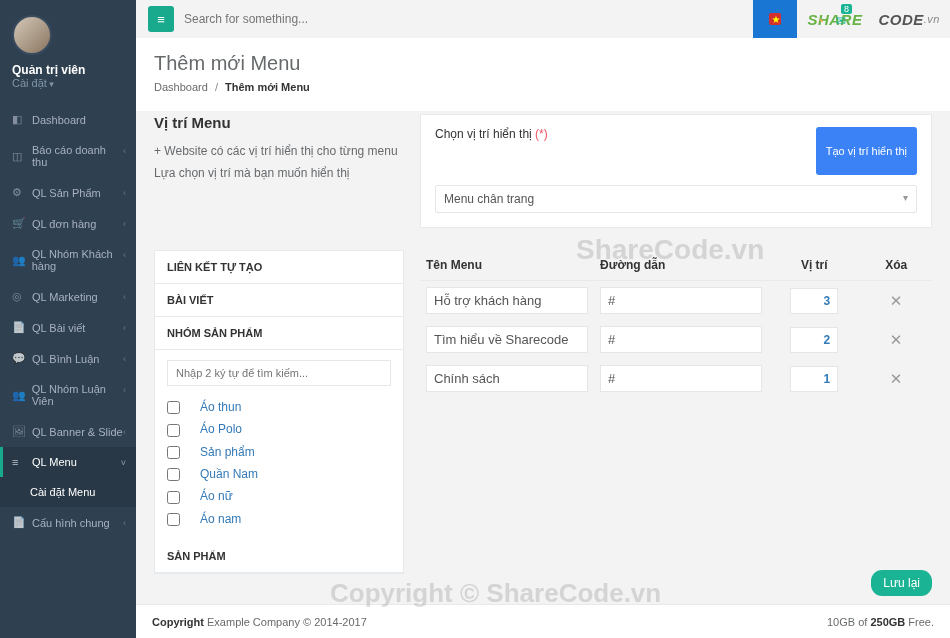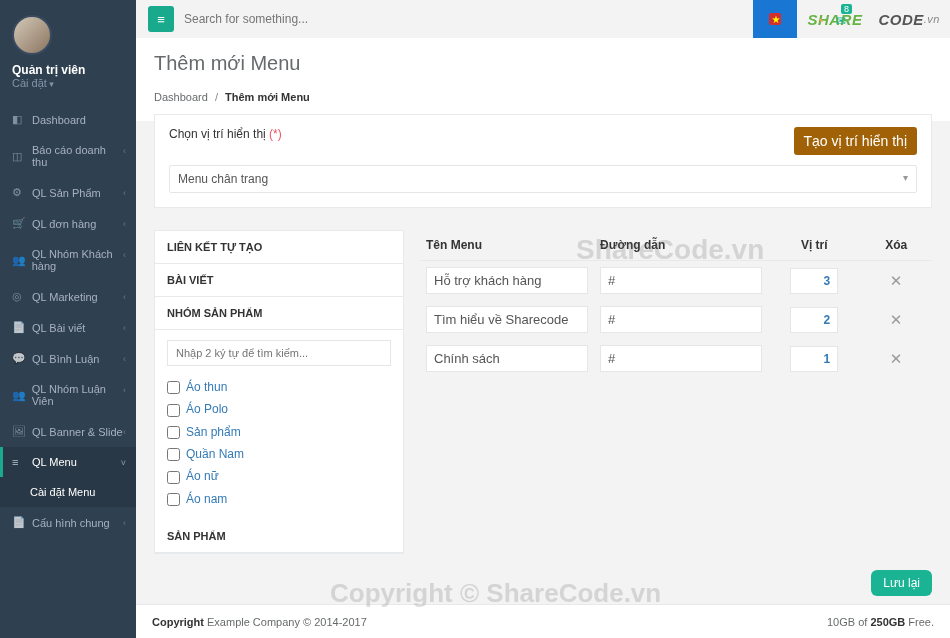--- a/index.html
+++ b/index.html
@@ -27,59 +27,59 @@
 .logo { height: 38px; display: flex; align-items: center; padding: 0 10px; font-weight: 700; font-size: 15px; letter-spacing: 0.5px; font-style: italic; }
 .logo .g { color: #67b346; }
 .logo .d { color: #555; margin-left: 16px; }
 .logo .v { color: #888; font-size: 11px; font-weight: 400; }
 .env-badge { position:absolute; right:98px; top:4px; background:#1ab394; color:#fff; font-size:9px; padding:0 3px; border-radius:2px;}
 .env-icon{ position:absolute; right:104px; top:14px; color:#1ab394; font-size:12px;}
 .bell-icon{ position:absolute; right:126px; top:14px; color:#f8ac59; font-size:12px;}
 
 .page-heading { position: absolute; left: 136px; top: 38px; right: 0; padding: 14px 18px 18px; background: #fff; border-bottom: 0; }
 .page-title { font-size: 20px; font-weight: 400; color: #676a6c; }
-.breadcrumb { font-size: 11px; color: #888; margin-top: 16px; }
+.breadcrumb { font-size: 11px; color: #888; margin-top: 6px; }
 .breadcrumb a { color: #676a6c; text-decoration: none; }
 .breadcrumb strong { color: #333; font-weight: 600; }
 .breadcrumb .sep { margin: 0 4px; }
 
 .content { position: absolute; left: 136px; top: 100px; right: 0; bottom: 34px; padding: 14px 18px; overflow: hidden; }
 .row { display: flex; gap: 16px; }
 .left-col { width: 250px; }
 .right-col { flex: 1; }
 
 .ibox { background: #fff; border: 1px solid #e7eaec; margin-bottom: 18px; }
 .ibox-content { padding: 12px 14px; font-size: 12px; color: #676a6c; }
 .pos-box h4 { font-size: 15px; font-weight: 600; color: #333; margin-bottom: 10px; }
 .pos-box p { font-size: 12px; line-height: 1.8; }
 
 .alert-label { font-size: 12px; color: #333; }
 .req { color: #ed5565; }
-.btn-danger { background: #a16207; color: #fff; border: none; padding: 6px 10px; border-radius: 3px; font-size: 14px; cursor: pointer; float: right; }
+.btn-danger { background: #3b82f6; color: #fff; border: none; padding: 18px 10px; border-radius: 3px; font-size: 11px; cursor: pointer; float: right; }
 .select { width: 100%; padding: 6px 8px; border: 1px solid #e5e6e7; border-radius: 2px; font-size: 12px; color: #555; background: #fff; position: relative; margin-top: 10px; cursor:pointer;}
 .select::after { content: "▾"; position: absolute; right: 8px; top: 6px; color: #999; font-size: 10px; }
 
 .accordion .acc-head { padding: 10px 12px; border-bottom: 1px solid #e7eaec; font-size: 11px; font-weight: 600; color: #333; cursor: pointer; text-transform: uppercase; }
 .accordion .acc-head:first-child{ border-top:none;}
 .acc-body { padding: 10px 12px; }
 .acc-search { width: 100%; padding: 6px 8px; border: 1px solid #e5e6e7; font-size: 11px; margin-bottom: 10px; color:#999;}
 .cat-list { list-style: none; }
 .cat-list li { padding: 4px 0; font-size: 12px; }
-.cat-list li a { color: #337ab7; text-decoration: none; }
+.cat-list li a { color: #337ab7; text-decoration: none; margin-left: 14px; }
 .cat-list input[type=checkbox]{ margin-right:6px; vertical-align:middle;}
 
 .table { width: 100%; border-collapse: collapse; }
 .table th { text-align: left; padding: 8px 6px; font-size: 12px; font-weight: 600; color: #333; border-bottom: 1px solid #e7eaec; }
 .table th.center, .table td.center { text-align: center; }
 .table td { padding: 6px 6px; border-bottom: 0; }
 .table input.txt { width: 100%; padding: 5px 7px; border: 1px solid #e5e6e7; font-size: 13px; color: #555; }
 .table input.num { width: 48px; padding: 5px 7px; border: 1px solid #e5e6e7; font-size: 12px; color: #337ab7; font-weight: 600; text-align: right; }
 .table .del { color: #999; font-size: 15px; cursor: pointer; text-align: center; display: inline-block; width: 20px; }
 
-.btn-save { position: absolute; right: 18px; bottom: 8px; background: #1ab394; color: #fff; border: none; padding: 6px 12px; border-radius: 6px; font-size: 12px; cursor: pointer; }
+.btn-save { position: absolute; right: 18px; bottom: 8px; background: #1ab394; color: #fff; border: none; padding: 6px 12px; border-radius: 11px; font-size: 12px; cursor: pointer; }
 
 .footer { position: absolute; left: 136px; bottom: 0; right: 0; height: 34px; background: #fff; border-top: 1px solid #e7eaec; display: flex; align-items: center; justify-content: space-between; padding: 0 16px; font-size: 11px; color: #676a6c; }
 .footer strong { color: #333; }
 
 .watermark { position: absolute; pointer-events: none; color: rgba(120,120,120,0.25); font-size: 28px; font-weight: 600; }
 .wm1 { left: 576px; top: 234px; }
 .wm2 { left: 330px; top: 578px; font-size: 26px; }
 </style>
 </head>
 <body>
@@ -178,20 +178,27 @@
   <div class="page-title">Thêm mới Menu</div>
   <div class="breadcrumb">
     <a href="#">Dashboard</a>
     <span class="sep">/</span>
     <strong>Thêm mới Menu</strong>
   </div>
 </div>
 
 <div class="content">
   <div class="row">
+    <div class="left-col">
+      <div class="pos-box" style="margin-bottom:22px;">
+        <h4>Vị trí Menu</h4>
+        <p>+ Website có các vị trí hiển thị cho từng menu</p>
+        <p>Lựa chọn vị trí mà bạn muốn hiển thị</p>
+      </div>
+    </div>
     <div class="right-col">
       <div class="ibox">
         <div class="ibox-content" style="padding:12px 14px 14px;">
           <span class="alert-label">
             <span>Chọn vị trí hiển thị</span>
             <span class="req">(*)</span>
           </span>
           <button class="btn-danger">Tạo vị trí hiển thị</button>
           <div style="clear:both;"></div>
           <div class="select">

